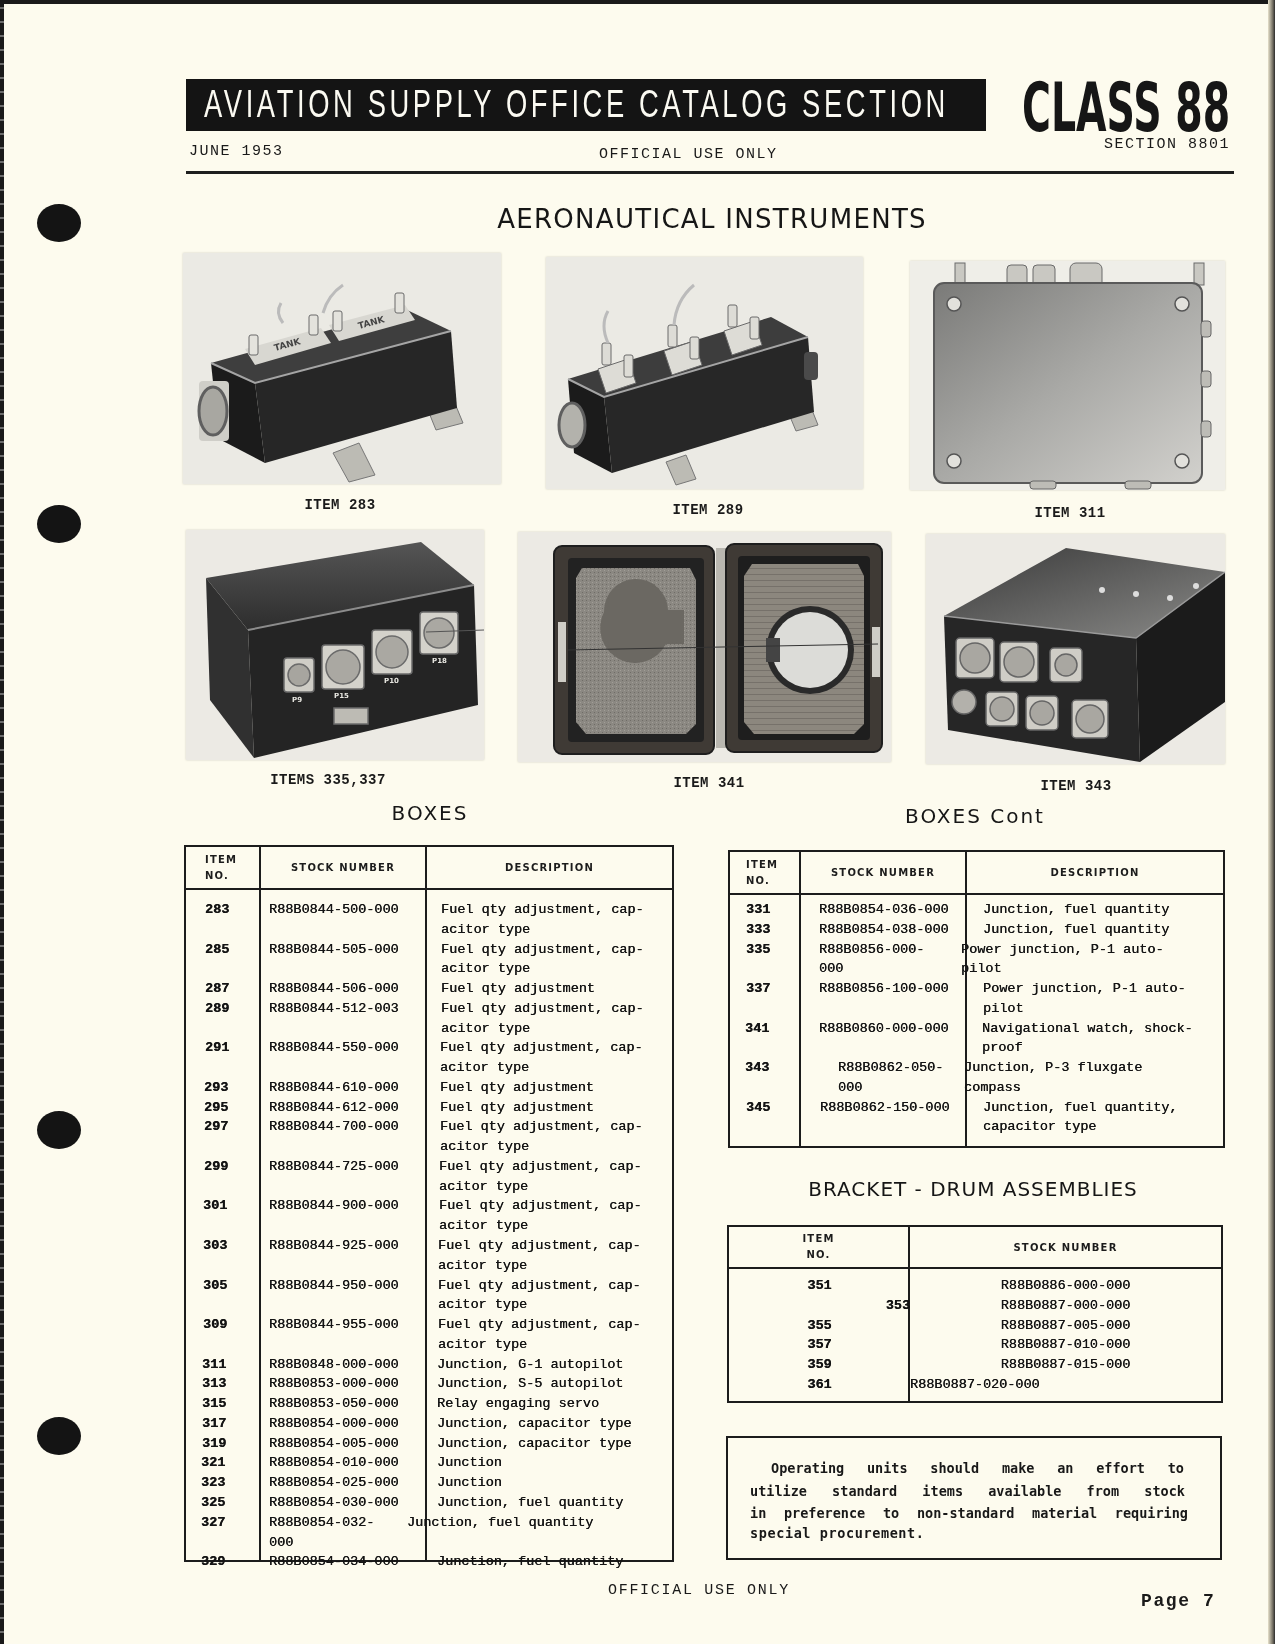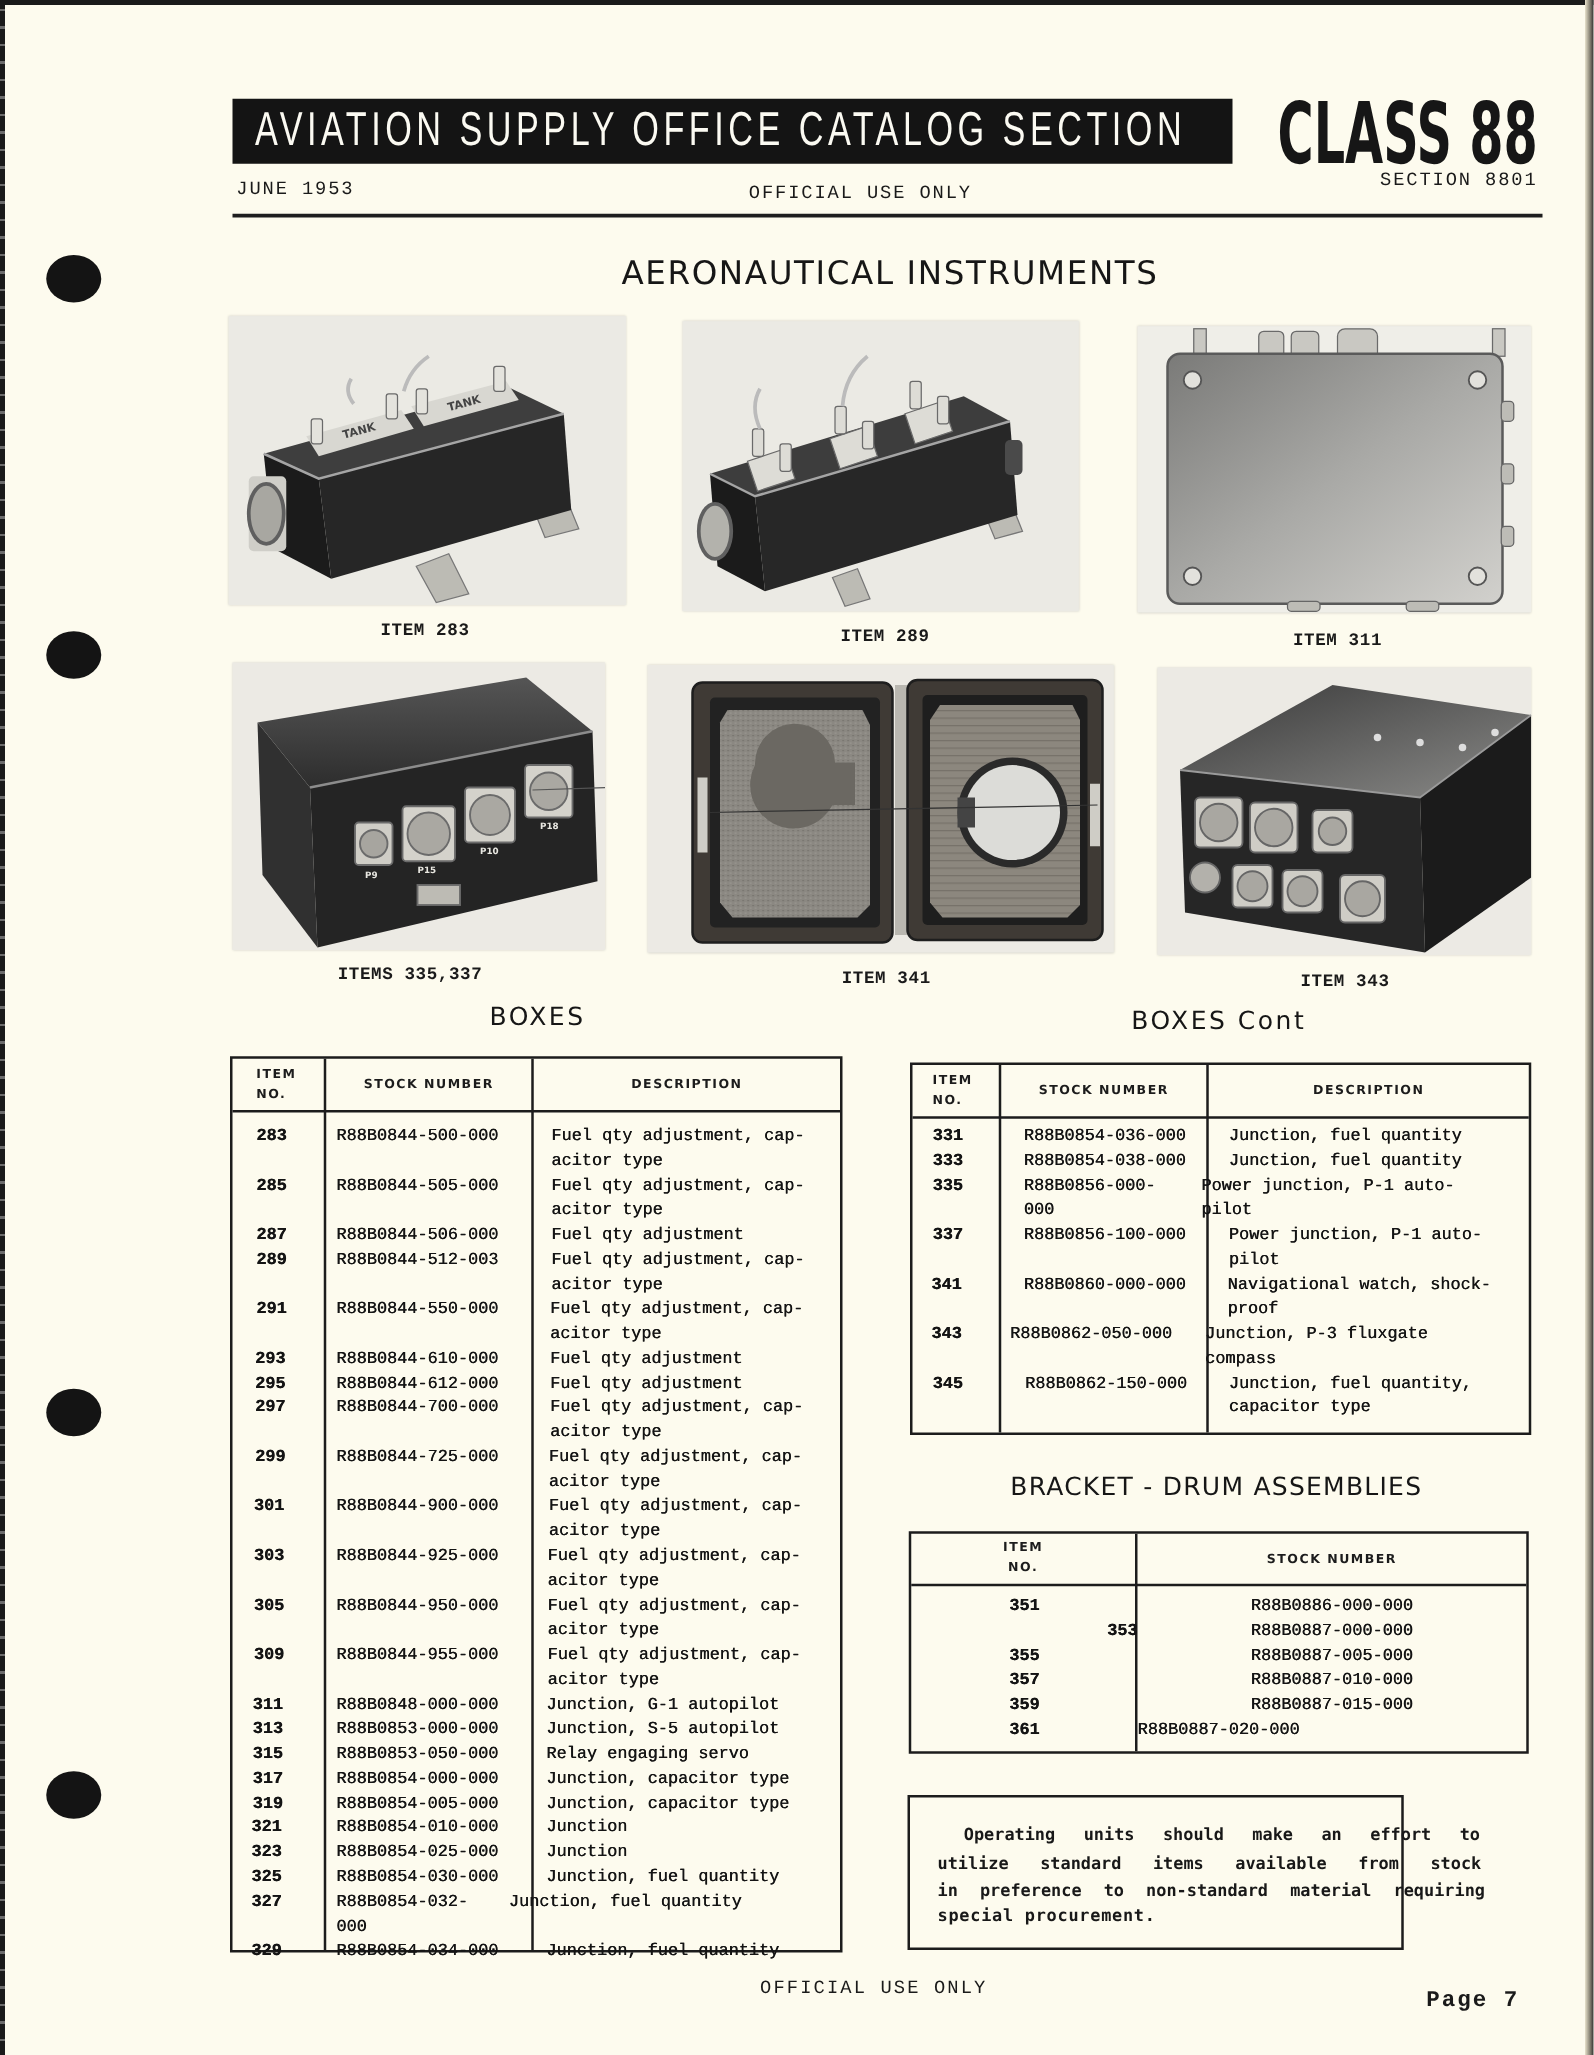--- a/index.html
+++ b/index.html
@@ -36,21 +36,21 @@
   .tbl { position: absolute; border: 2px solid #1c1c1c; box-sizing: border-box; }
   .tbl .vline { position: absolute; top: 0; bottom: 0; width: 2px; background: #1c1c1c; }
   .tbl .thead { position: relative; border-bottom: 2px solid #1c1c1c; box-sizing: border-box; }
   .th { position: absolute; font-family: "DejaVu Sans", sans-serif; font-weight: bold; font-size: 10px;
     letter-spacing: 1.2px; line-height: 16px; white-space: pre-line; color: #1c1c1c; }
   .tbody { position: relative; }
   .row { display: flex; font-size: 13.5px; line-height: 19.77px; color: #141414; text-shadow: 0.3px 0 #141414; }
   .row .c1 { font-weight: bold; }
   .row .c3 { white-space: pre-line; }
 
-  .note { position: absolute; left: 726px; top: 1436px; width: 397px; height: 124px; border: 2px solid #1c1c1c; box-sizing: border-box; }
+  .note { position: absolute; left: 726px; top: 1436px; width: 496px; height: 124px; border: 2px solid #1c1c1c; box-sizing: border-box; }
   .note-line { position: absolute; font-family: "DejaVu Sans Mono", monospace; font-weight: bold; font-size: 13.5px;
     line-height: 20px; white-space: nowrap; color: #181818; }
   .justify { text-align: justify; text-align-last: justify; white-space: normal; }
 </style>
 </head>
 <body>
 
 <div class="page">
 
   <div class="edge-top"></div>
@@ -443,21 +443,21 @@
 pilot</div>
         </div>
       <div class="row">
           <div class="c1" style="width:71px;padding-left:15px;box-sizing:border-box">341</div>
           <div class="c2" style="width:166px;padding-left:18px;box-sizing:border-box">R88B0860-000-000</div>
           <div class="c3" style="padding-left:15px">Navigational watch, shock-
 proof</div>
         </div>
       <div class="row">
           <div class="c1" style="width:71px;padding-left:15px;box-sizing:border-box">343</div>
-          <div class="c2" style="width:148px;padding-left:7px;box-sizing:border-box">R88B0862-050-000</div>
+          <div class="c2" style="width:148px;padding-left:37px;box-sizing:border-box">R88B0862-050-000</div>
           <div class="c3" style="padding-left:15px">Junction, P-3 fluxgate
 compass</div>
         </div>
       <div class="row">
           <div class="c1" style="width:71px;padding-left:16px;box-sizing:border-box">345</div>
           <div class="c2" style="width:166px;padding-left:19px;box-sizing:border-box">R88B0862-150-000</div>
           <div class="c3" style="padding-left:16px">Junction, fuel quantity,
 capacitor type</div>
         </div>
     </div>

